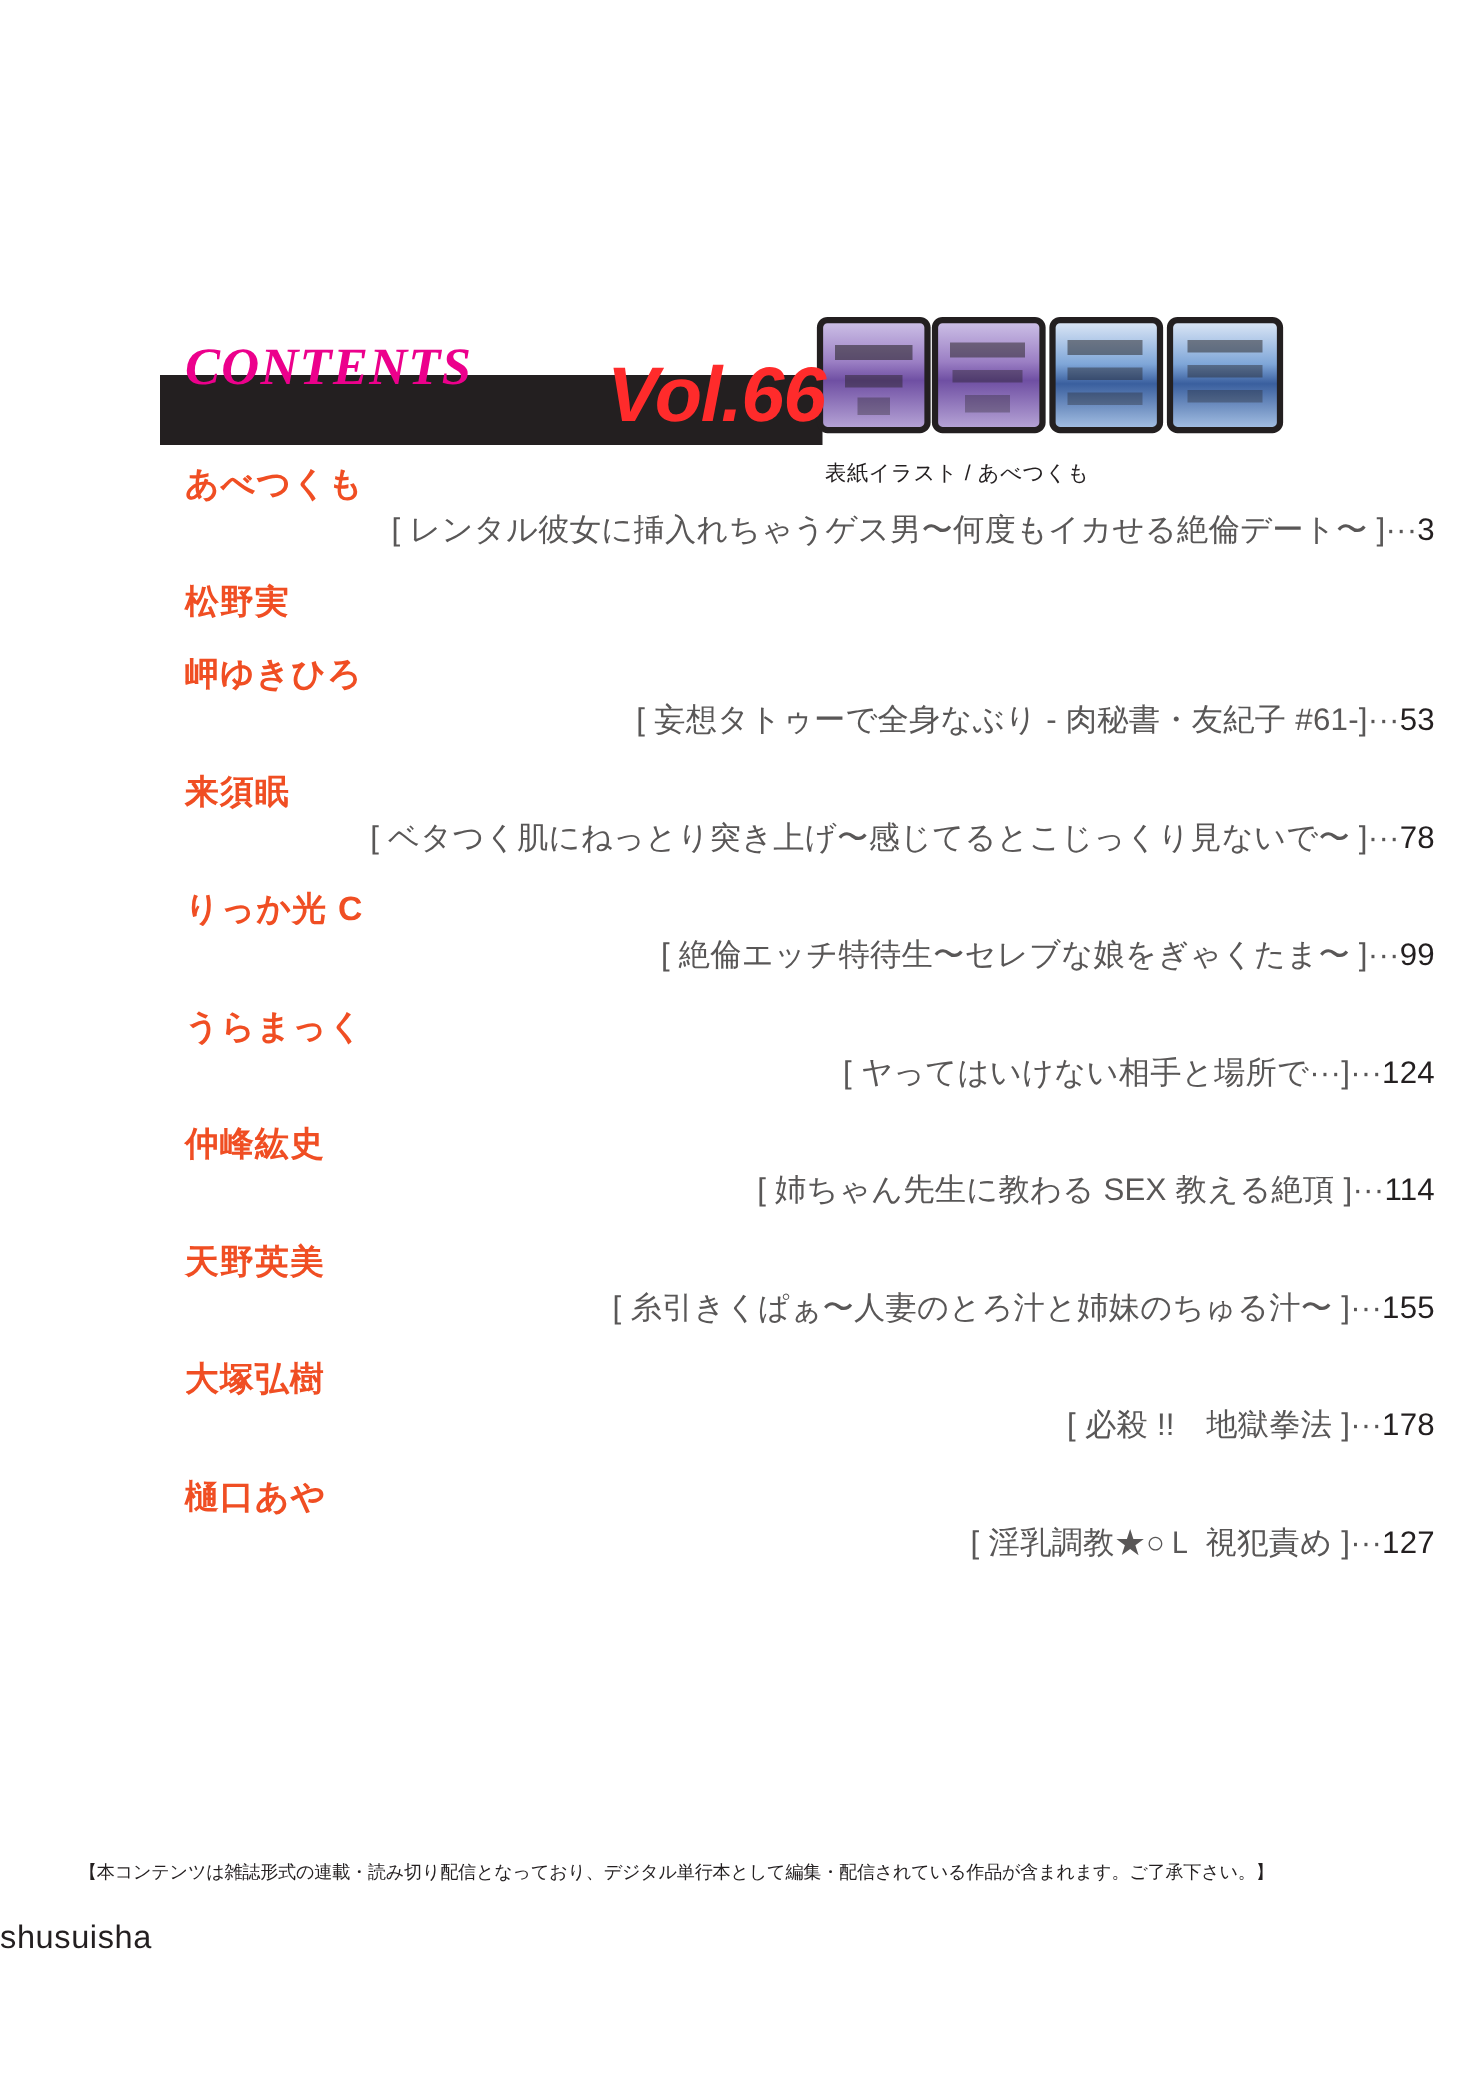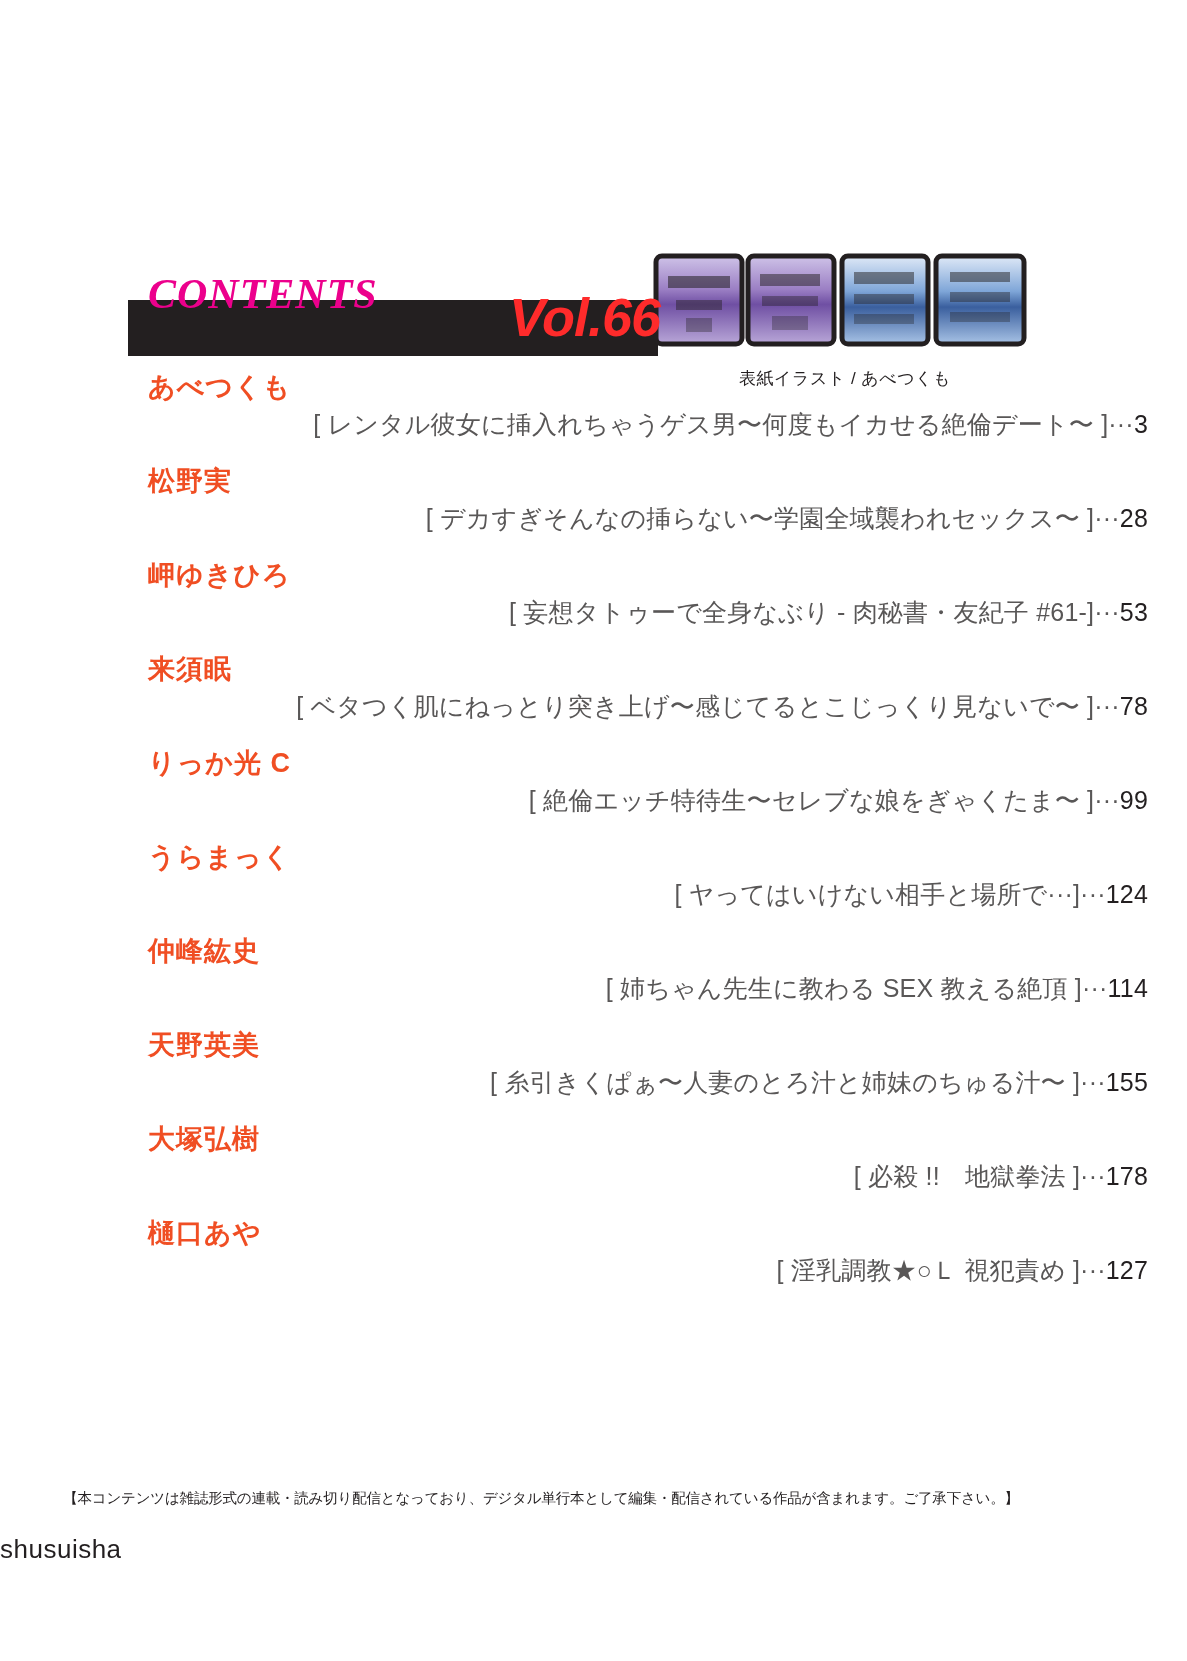--- a/index.html
+++ b/index.html
@@ -33,41 +33,40 @@
   }
   .mast-vol {
     position: absolute;
     left: 400px;
     top: 168px;
     width: 260px;
     text-align: right;
     font-family: "Liberation Sans", sans-serif;
     font-weight: bold;
     font-style: italic;
-    font-size: 54px;
+    font-size: 62px;
     line-height: 62px;
     color: #ff2b2b;
     letter-spacing: -1px;
     z-index: 4;
   }
   .mast-logo {
     position: absolute;
     left: 652px;
     top: 128px;
     width: 378px;
     height: 110px;
     z-index: 3;
   }
   .mast-logo svg { display: block; }
   .mast-credit {
     position: absolute;
     left: 660px;
     top: 249px;
     width: 370px;
-    text-align: center;
     font-size: 17px;
     color: #231f20;
     letter-spacing: 0.5px;
   }
 
   
   .contents-title {
     position: absolute;
     left: 148px;
     top: 272px;
@@ -198,23 +197,20 @@
 
   <div class="entry">
     <div class="entry-author">あべつくも</div>
     <div class="entry-line">
       <span>[ レンタル彼女に挿入れちゃうゲス男〜何度もイカせる絶倫デート〜 ]</span><span>···</span><span class="entry-page">3</span>
     </div>
   </div>
 
   <div class="entry">
     <div class="entry-author">松野実</div>
-    <div class="entry-line">
-      <span>[ デカすぎそんなの挿らない〜学園全域襲われセックス〜 ]</span><span>···</span><span class="entry-page">28</span>
-    </div>
   </div>
 
   <div class="entry">
     <div class="entry-author">岬ゆきひろ</div>
     <div class="entry-line">
       <span>[ 妄想タトゥーで全身なぶり - 肉秘書・友紀子 #61-]</span><span>···</span><span class="entry-page">53</span>
     </div>
   </div>
 
   <div class="entry">

